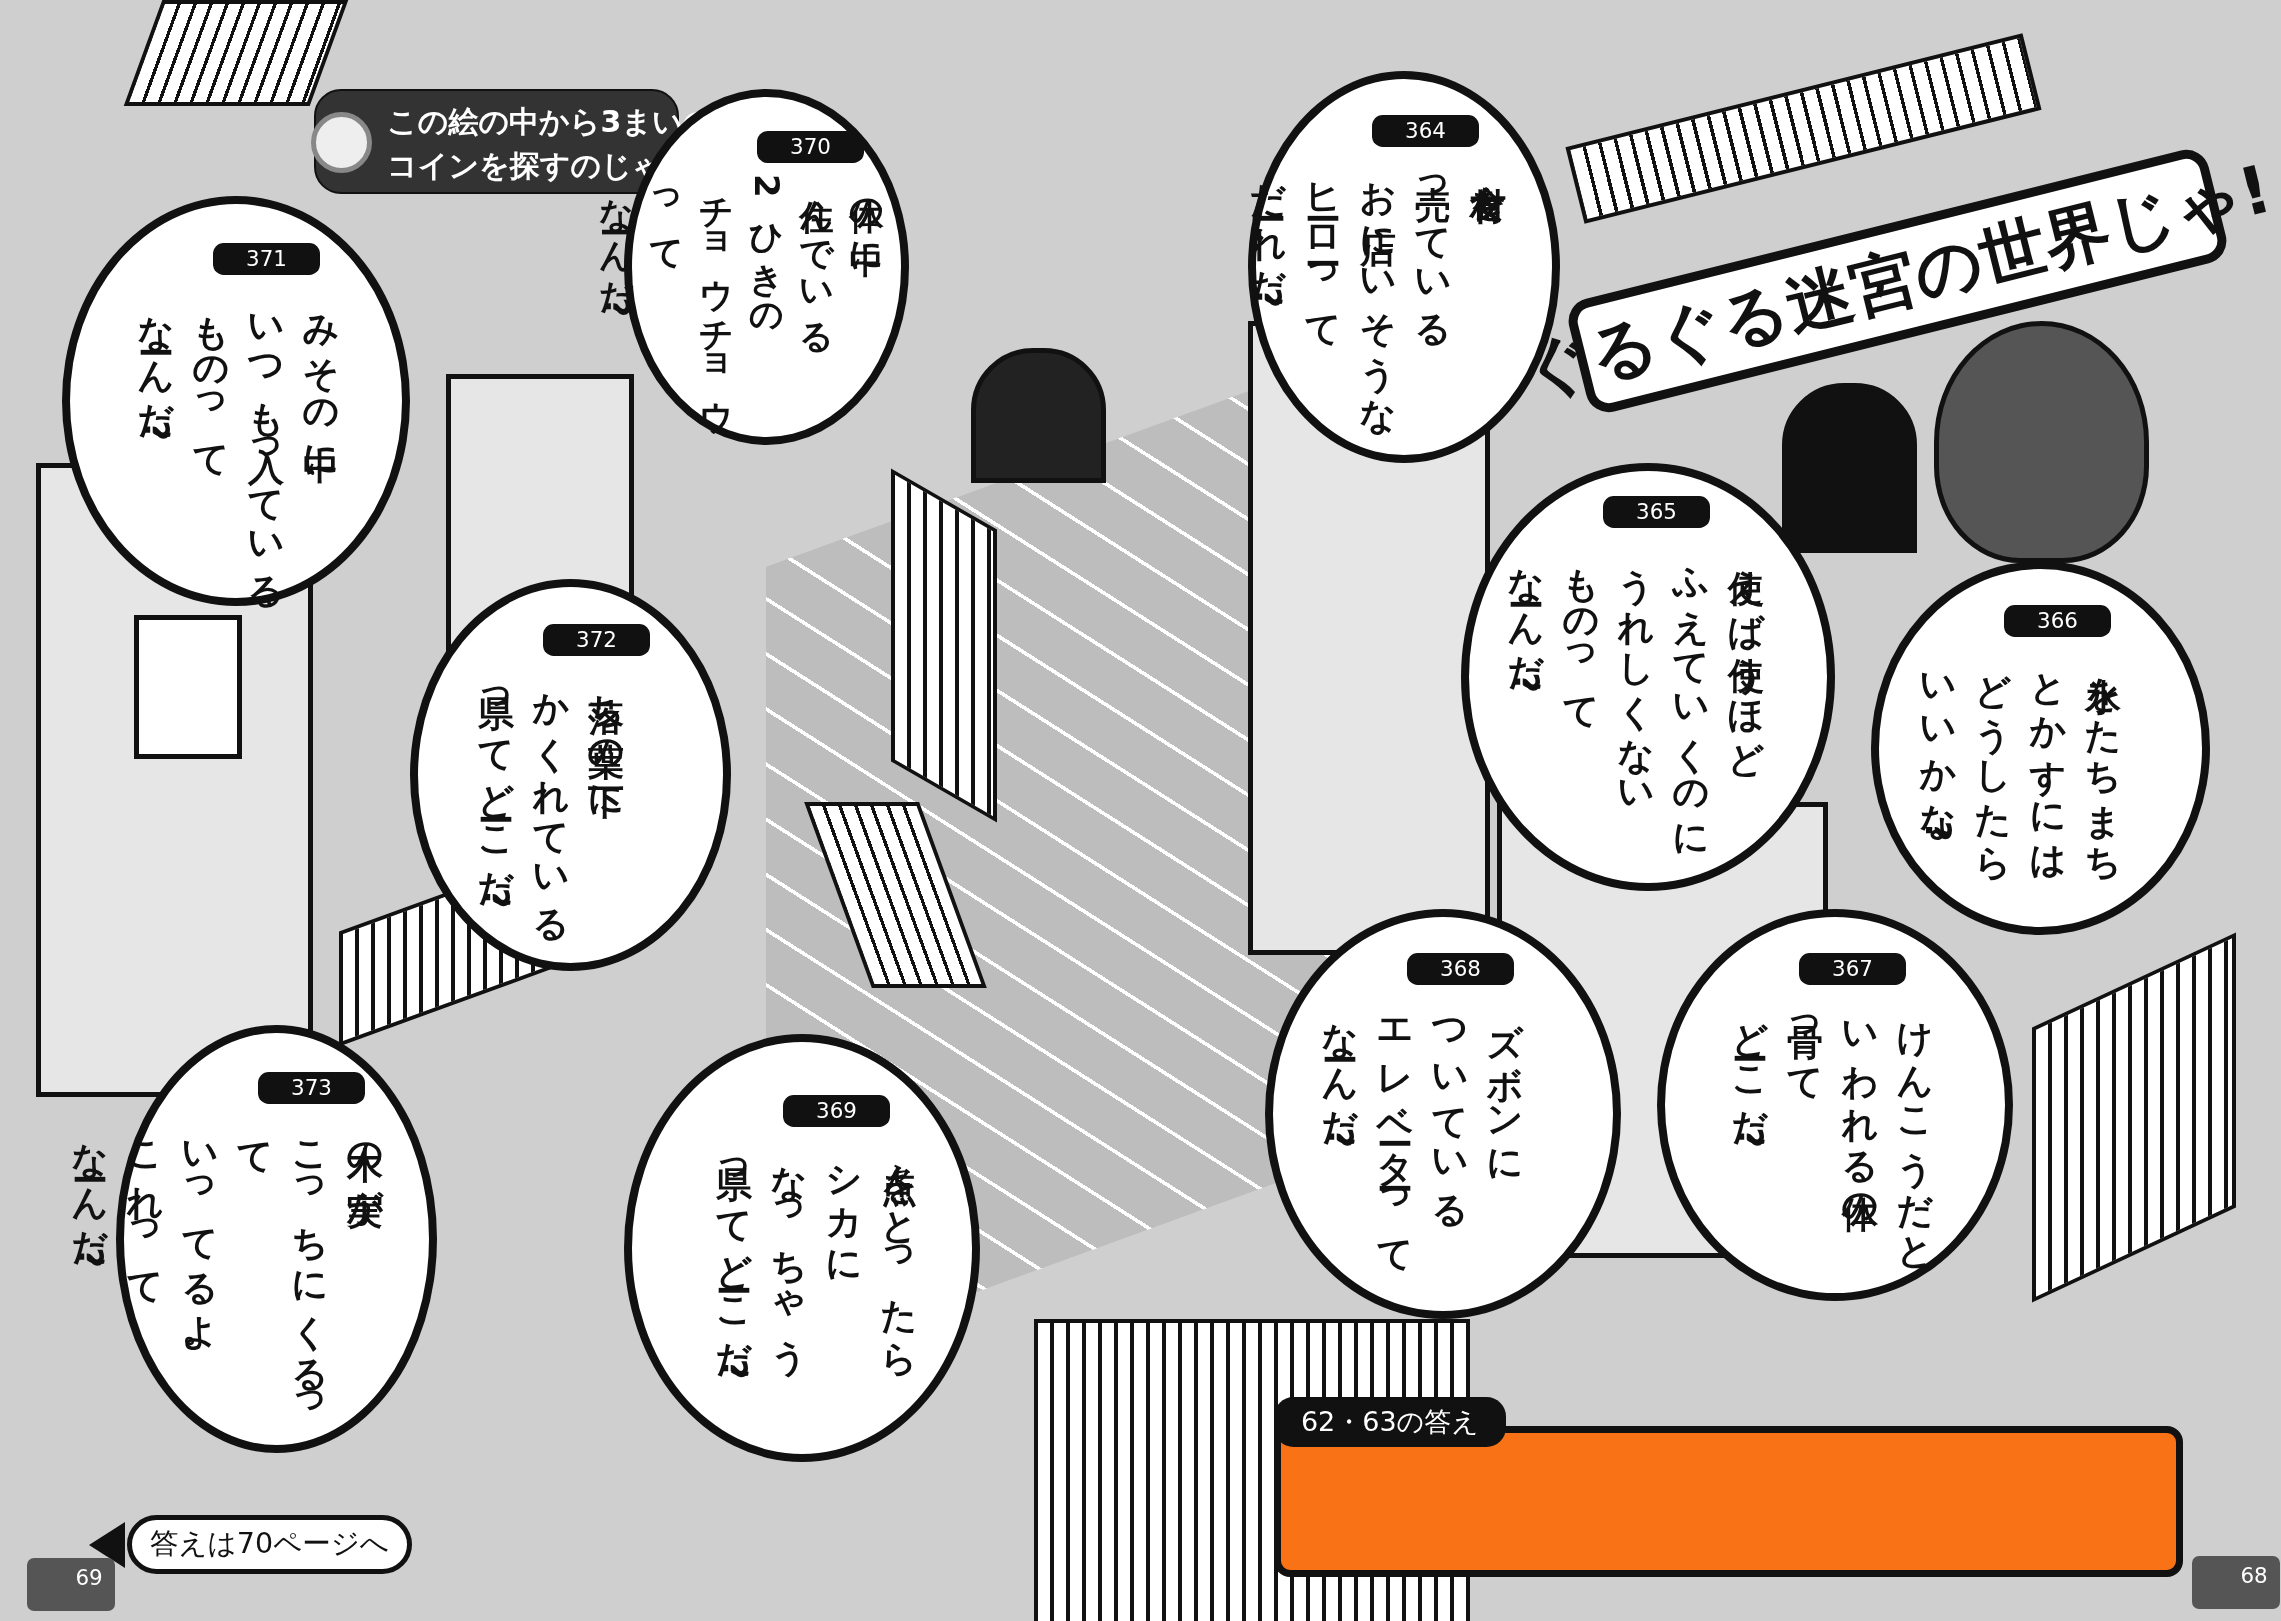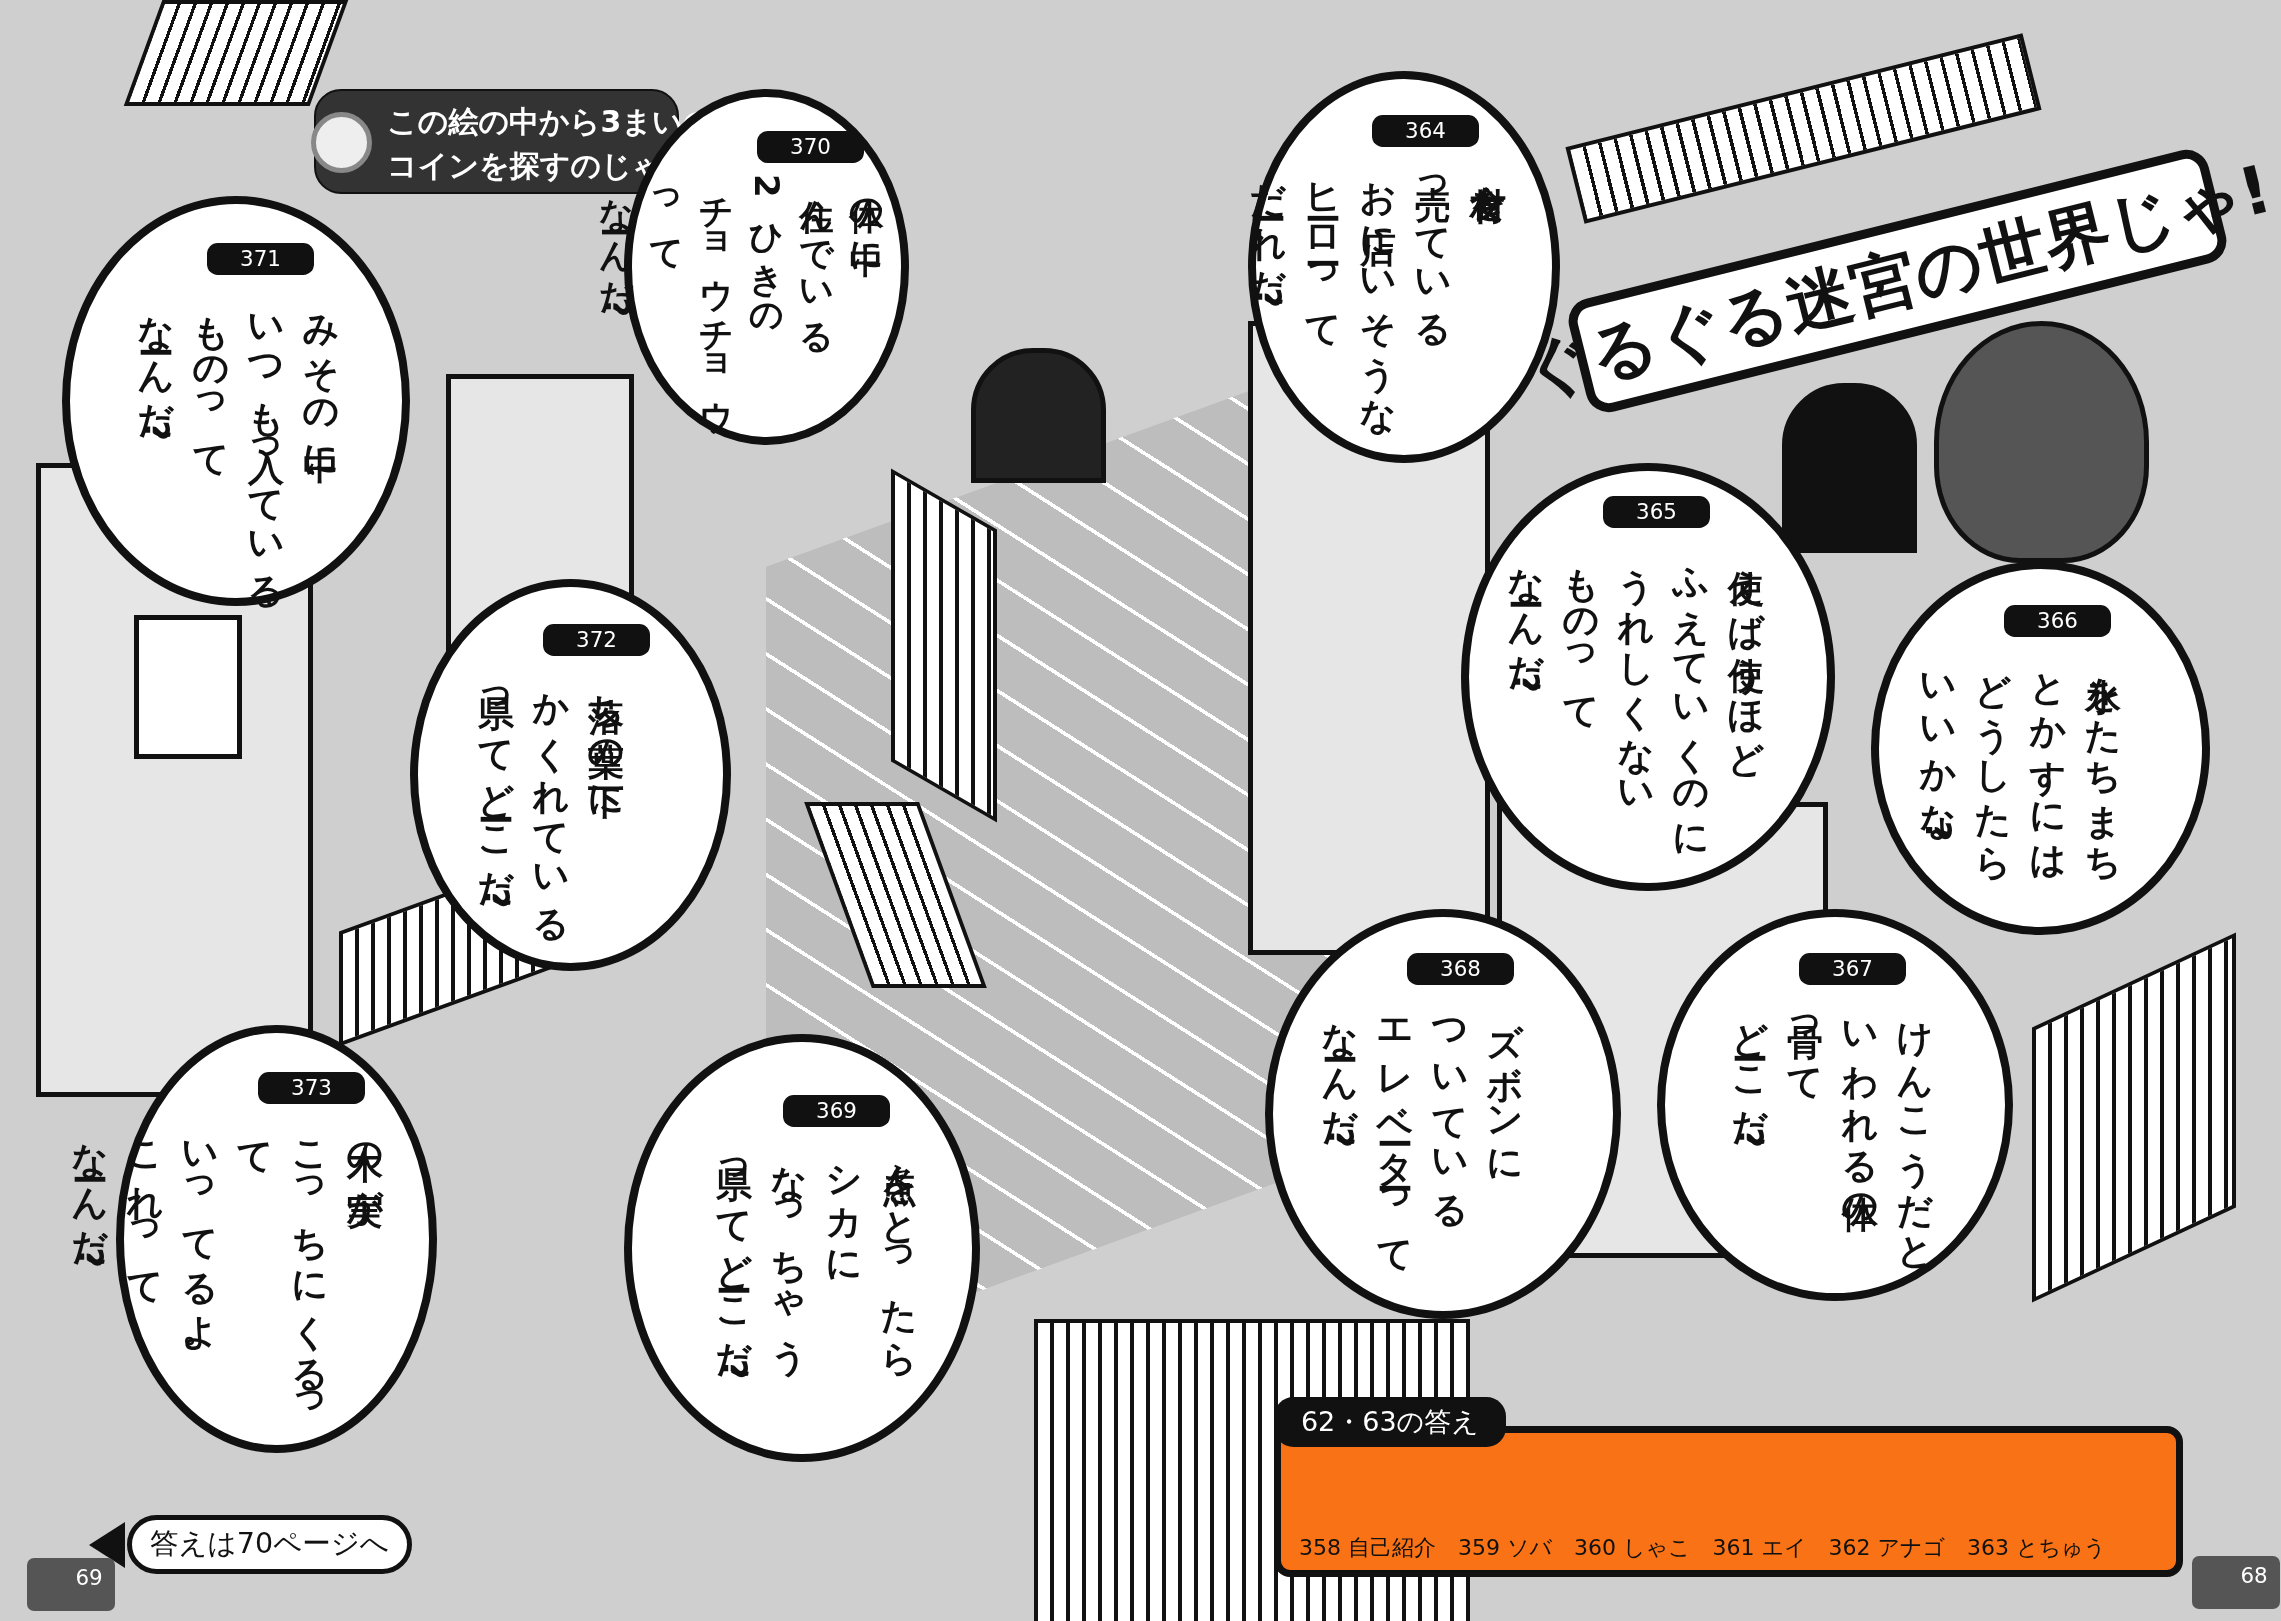--- a/index.html
+++ b/index.html
@@ -108,21 +108,21 @@
 <div class="bubble" style="left:624px;top:89px;width:285px;height:356px;">
   <div class="qnum" style="left:125px;top:34px;">370</div>
   <div class="qtext" style="right:9px;top:77px;font-size:34px;line-height:50px;">体の中に
 住んでいる
 2ひきの
 チョウチョウって
 なーんだ?</div>
 </div>
 
 <div class="bubble" style="left:62px;top:196px;width:348px;height:410px;">
-  <div class="qnum" style="left:137px;top:39px;text-align:center;">371</div>
+  <div class="qnum" style="left:143px;top:39px;text-align:center;">371</div>
   <div class="qtext" style="right:53px;top:86px;">みその中に、
 いつも入っている
 ものって
 なーんだ?</div>
 </div>
 
 <div class="bubble" style="left:410px;top:579px;width:321px;height:392px;">
   <div class="qnum" style="left:125px;top:37px;">372</div>
   <div class="qtext" style="right:89px;top:82px;">落ち葉の下に
 かくれている
@@ -133,21 +133,20 @@
   <div class="qnum" style="left:134px;top:39px;">373</div>
   <div class="qtext" style="right:36px;top:84px;">木の実が
 こっちにくるって
 いってるよ。
 これって
 なーんだ?</div>
 </div>
 
 <div class="answers">
   <div class="hdr">62・63の答え</div>
-  <div class="row" style="left:18px;top:100px;">358 自己紹介　359 ソバ　360 しゃこ　361 エイ　362 アナゴ　363 とちゅう</div>
 </div>
 
 <div class="nav-arrow"></div>
 <div class="nav-pill">答えは70ページへ</div>
 
 <div class="page-tab" style="left:27px;top:1558px;">69</div>
 <div class="page-tab" style="left:2192px;top:1556px;">68</div>
 
 
 </body></html>

